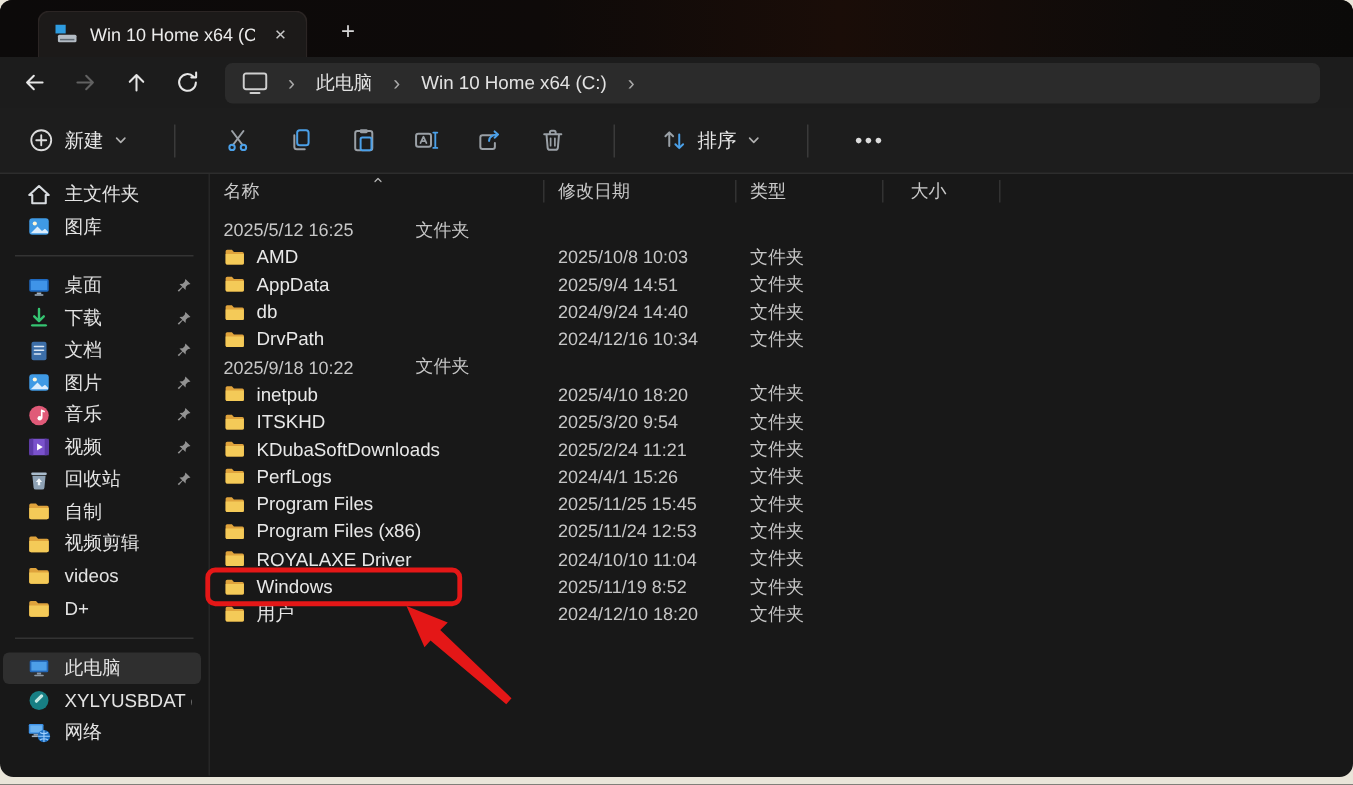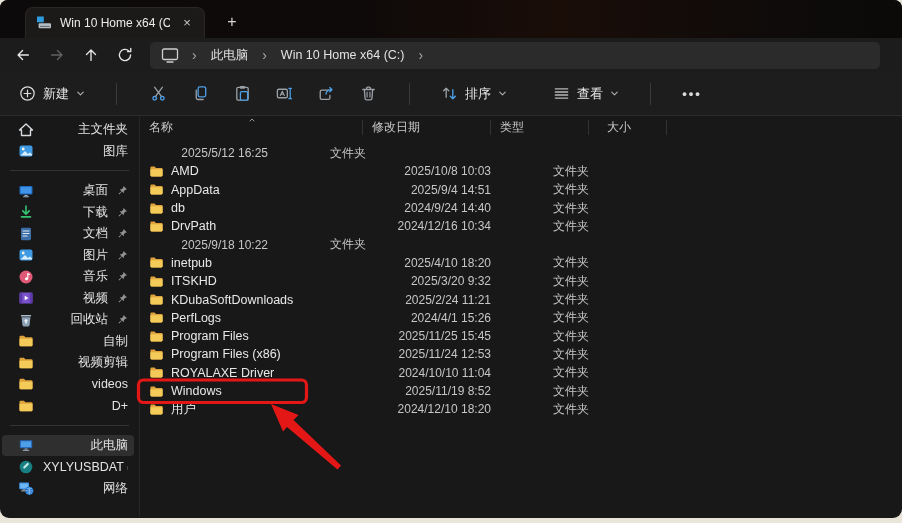--- a/index.html
+++ b/index.html
@@ -52,21 +52,21 @@
     height:32px; border:none; background:transparent; border-radius:5px;
     display:flex; align-items:center; justify-content:center; gap:6px;
     color:#e8e8e8; font-size:13px; padding:0 8px; cursor:default;
   }
   .tb-btn.icon-only{ width:38px; padding:0; }
   .tb-btn svg{ width:19px; height:19px; }
   .tb-sep{ width:1px; height:22px; background:#3a3a3a; margin:0 8px; }
   .chev svg{ width:11px; height:11px; }
   .more-dots{ letter-spacing:2px; font-weight:bold; color:#dcdcdc; font-size:13px; padding-bottom:5px;}
   
-  .content{ display:flex; height:calc(518px - 38px - 34px - 45px);text-align:right; }
+  .content{ display:flex; height:calc(518px - 38px - 34px - 45px); }
   .sidebar{ width:140px; padding-top:3px; border-right:1px solid #262626; overflow:hidden; }
   .side-item{
     height:21.5px; margin:0 5px 0 2px; padding:0 6px 0 16px; border-radius:4px;
     display:flex; align-items:center; gap:9px;
     color:#e3e3e3; font-size:12.5px; white-space:nowrap; cursor:default;
   }
   .side-item.selected{ background:#2f2f2f; }
   .side-icon{ width:16px; height:16px; flex:0 0 16px; display:flex; }
   .side-icon svg{ width:16px; height:16px; }
   .side-label{ flex:1; overflow:hidden; }
@@ -236,33 +236,20 @@
             <path d="M13.5 6 V15.5 M10.8 12.8 L13.5 15.5 L16.2 12.8" fill="none" stroke="#4ba0e8" stroke-width="1.4" stroke-linecap="round" stroke-linejoin="round"></path>
           </svg>
         </span>
       <span>排序</span>
       <span class="chev" style="display:flex">
           <svg viewBox="0 0 12 12">
             <path d="M3 4.5 L6 7.5 L9 4.5" fill="none" stroke="#b0b0b0" stroke-width="1.2" stroke-linecap="round" stroke-linejoin="round"></path>
           </svg>
         </span>
     </button>
-    <button class="tb-btn" style="margin-left:14px;">
-      <span style="display:flex">
-          <svg viewBox="0 0 20 20">
-            <path d="M3.5 5.2 H16.5 M3.5 8.4 H16.5 M3.5 11.6 H16.5 M3.5 14.8 H16.5" stroke="#b8b8b8" stroke-width="1.4" stroke-linecap="round"></path>
-          </svg>
-        </span>
-      <span>查看</span>
-      <span class="chev" style="display:flex">
-          <svg viewBox="0 0 12 12">
-            <path d="M3 4.5 L6 7.5 L9 4.5" fill="none" stroke="#b0b0b0" stroke-width="1.2" stroke-linecap="round" stroke-linejoin="round"></path>
-          </svg>
-        </span>
-    </button>
     <div class="tb-sep"></div>
     <button class="tb-btn icon-only more-dots">•••</button>
   </div>
 
   <div class="content">
     <aside class="sidebar">
         <div class="side-item">
     <span class="side-icon">
             <svg viewBox="0 0 16 16">
               <path d="M8 2 L14.5 8 H12.5 V13.5 H3.5 V8 H1.5 Z" fill="none" stroke="#d8dce0" stroke-width="1.4" stroke-linejoin="round"></path>
@@ -568,21 +555,21 @@
           <div class="frow">
     <span class="c-name">
       <span class="row-icon">
                 <svg viewBox="0 0 16 16">
                   <path d="M1.5 3.8 A1.1 1.1 0 0 1 2.6 2.7 H6 L7.4 4.2 H13.4 A1.1 1.1 0 0 1 14.5 5.3 V12 A1.2 1.2 0 0 1 13.3 13.2 H2.7 A1.2 1.2 0 0 1 1.5 12 Z" fill="#dfa33c"></path>
                   <path d="M1.5 5.7 H14.5 V12 A1.2 1.2 0 0 1 13.3 13.2 H2.7 A1.2 1.2 0 0 1 1.5 12 Z" fill="#f4ca58"></path>
                 </svg>
               </span>
       <span class="c-name-text">ITSKHD</span>
     </span>
-    <span class="c-date">2025/3/20 9:32</span>
+    <span class="c-date">2025/3/20 9:54</span>
     <span class="c-type">文件夹</span>
     <span class="c-size"></span>
   </div>
           <div class="frow">
     <span class="c-name">
       <span class="row-icon">
                 <svg viewBox="0 0 16 16">
                   <path d="M1.5 3.8 A1.1 1.1 0 0 1 2.6 2.7 H6 L7.4 4.2 H13.4 A1.1 1.1 0 0 1 14.5 5.3 V12 A1.2 1.2 0 0 1 13.3 13.2 H2.7 A1.2 1.2 0 0 1 1.5 12 Z" fill="#dfa33c"></path>
                   <path d="M1.5 5.7 H14.5 V12 A1.2 1.2 0 0 1 13.3 13.2 H2.7 A1.2 1.2 0 0 1 1.5 12 Z" fill="#f4ca58"></path>
                 </svg>

